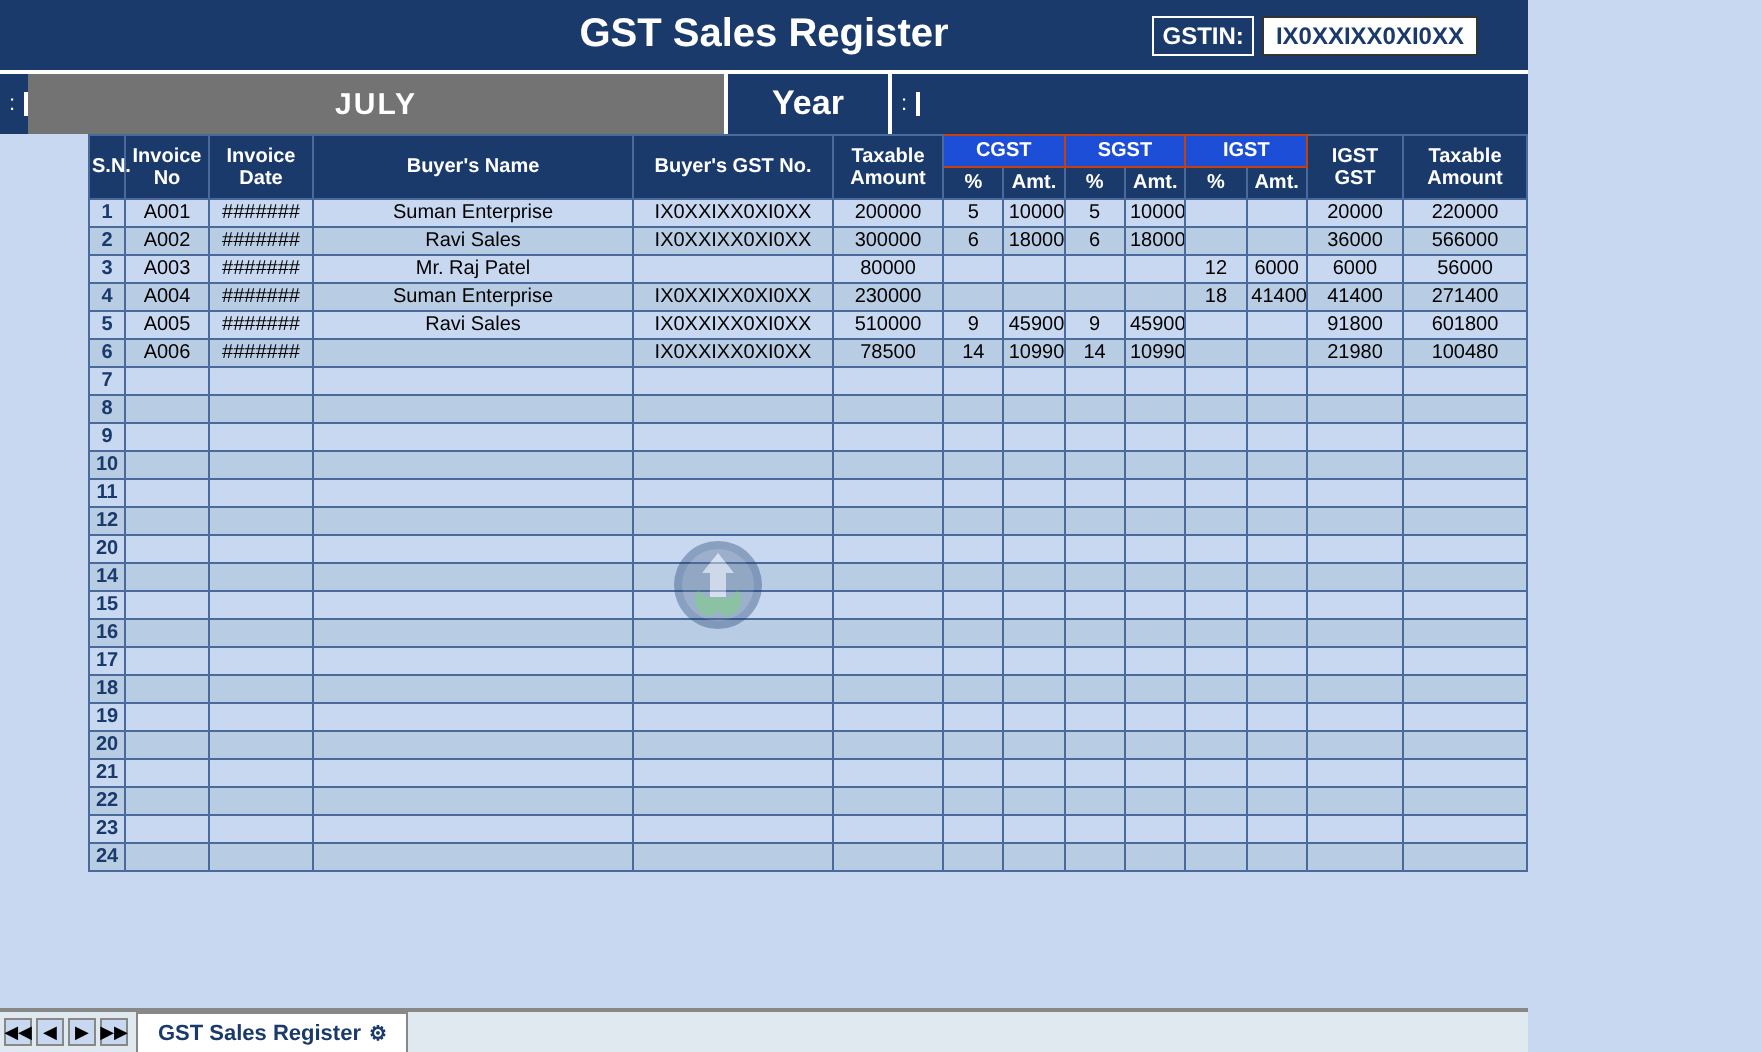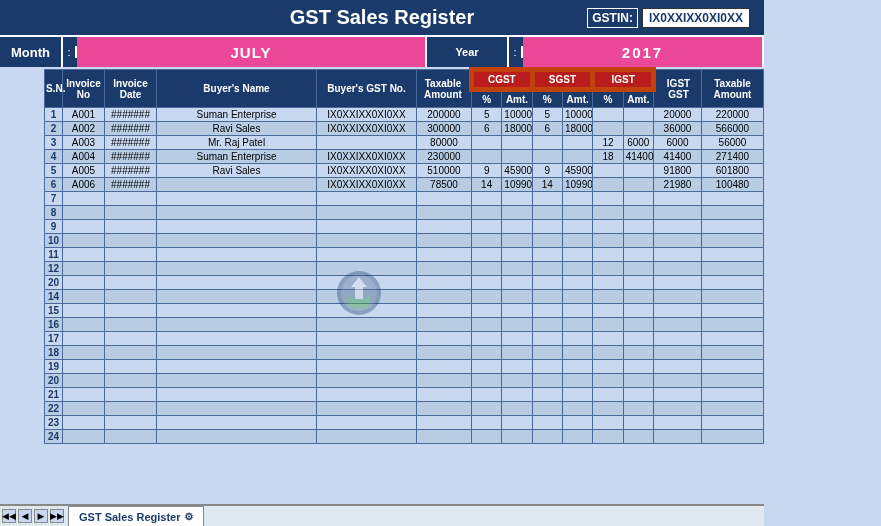--- a/index.html
+++ b/index.html
@@ -15,21 +15,21 @@
       font-size: 20px;
       font-weight: bold;
       padding: 6px 0;
       display: flex;
       align-items: center;
       justify-content: center;
       position: relative;
     }
     .gstin-section {
       position: absolute;
-      right: 14px;
+      right: 25px;
       top: 50%;
       transform: translateY(-50%);
       display: flex;
       align-items: center;
       gap: 4px;
       font-size: 12px;
       font-weight: bold;
     }
     .gstin-label {
       background: #1a3a6b;
@@ -61,21 +61,21 @@
       height: 100%;
       font-weight: bold;
       border-right: 2px solid white;
     }
     .meta-label {
       background: #1a3a6b;
       font-size: 13px;
       font-weight: bold;
     }
     .meta-value {
-      background: #ec4899;
+      background: #737373;
       font-size: 14px;
       font-weight: bold;
     }
     .meta-sep {
       width: 14px;
       background: #1a3a6b;
       border-right: 2px solid white;
       display: flex;
       align-items: center;
       justify-content: center;
@@ -139,24 +139,24 @@
     .col-cgst-pct { width: 28px; }
     .col-cgst-amt { width: 48px; }
     .col-sgst-pct { width: 28px; }
     .col-sgst-amt { width: 48px; }
     .col-igst-pct { width: 28px; }
     .col-igst-amt { width: 45px; }
     .col-totalgst { width: 48px; }
     .col-invamt { width: 62px; }
 
     .header-group {
-      background: #b91c1c;
+      background: #1d4ed8;
       color: white;
       text-align: center;
-      border: 5px solid #c2410c;
+      border: 1px solid #c2410c;
     }
 
     
     .tab-bar {
       background: #e0e8f0;
       height: 22px;
       display: flex;
       align-items: center;
       border-top: 2px solid #888;
       padding-left: 2px;
@@ -204,26 +204,24 @@
 
   <div class="title-bar">
     <span>GST Sales Register</span>
     <div class="gstin-section">
       <span class="gstin-label">GSTIN:</span>
       <span class="gstin-value">IX0XXIXX0XI0XX</span>
     </div>
   </div>
 
   <div class="meta-row" style="height:32px;">
-    <div class="meta-cell meta-label" style="width:63px; font-size:13px; padding:0 6px;">Month</div>
     <div class="meta-sep">:</div>
     <div class="meta-cell meta-value" style="width:350px; font-size:15px; letter-spacing:1px;">JULY</div>
-    <div class="meta-cell meta-label" style="width:82px; font-size:11px;">Year</div>
+    <div class="meta-cell meta-label" style="width:82px; font-size:17px;">Year</div>
     <div class="meta-sep">:</div>
-    <div class="meta-cell meta-value" style="flex:1; font-size:15px; letter-spacing:2px;">2017</div>
   </div>
 
   <div class="table-wrapper" style="flex:1; overflow:hidden; position:relative;">
     <div class="table-container" style="height:100%;">
       <table>
         <thead>
           <tr>
             <th rowspan="2" class="col-rownum">S.N.</th>
             <th rowspan="2" class="col-invno">Invoice No</th>
             <th rowspan="2" class="col-invdate">Invoice Date</th>

